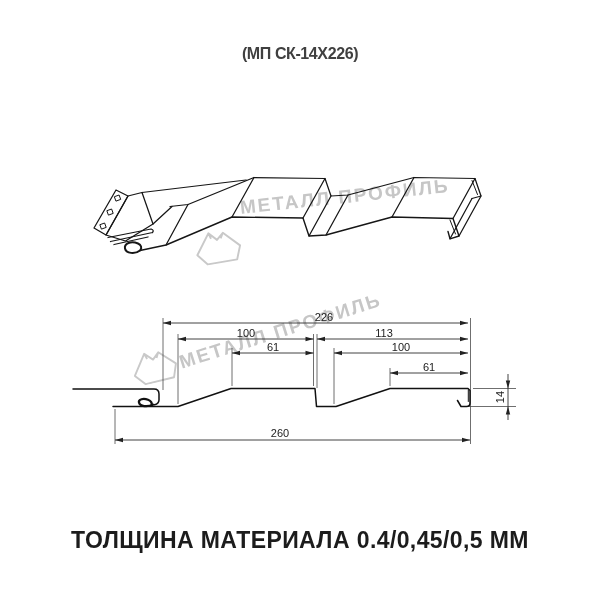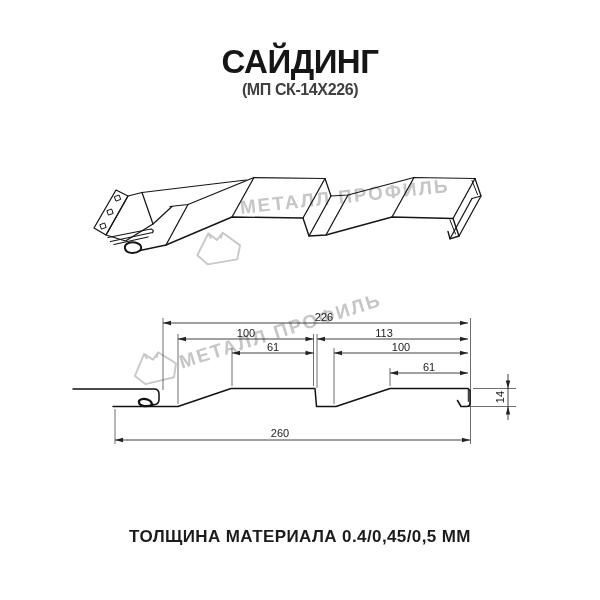--- a/index.html
+++ b/index.html
@@ -20,29 +20,28 @@
   .wm2-logo{left:131px;top:350px;transform:rotate(-12deg);}
   
   .svg-3d{position:absolute;left:0;top:150px;}
   .svg-sec{position:absolute;left:0;top:290px;}
   
   .dim{position:absolute;width:40px;height:12px;line-height:12px;text-align:center;
        font-size:11px;color:#222;}
   .dim-rot{transform:rotate(-90deg);}
   
   .ftr{position:absolute;left:0;top:527px;width:600px;text-align:center;
-       font-size:17px;font-weight:bold;letter-spacing:.4px;color:#1c1c1c;}
+       font-size:23px;font-weight:bold;letter-spacing:.4px;color:#1c1c1c;}
 </style>
 </head>
 <body>
 
 <div class="page">
 
   <div class="hdr">
-    <div class="t1">САЙДИНГ</div>
     <div class="t3">(МП СК-14Х226)</div>
   </div>
 
   <svg class="wm-logo wm1-logo" width="48" height="34" viewBox="0 0 100 70">
     <path d="M5,46 L34,4 L50,20 L64,7 L96,38 L86,66 L24,68 Z M34,4 L38,16 M64,7 L58,18" fill="none" stroke="#c9c9c9" stroke-width="4" stroke-linejoin="round"></path>
   </svg>
   <div class="wm-text wm1-text">МЕТАЛЛ ПРОФИЛЬ</div>
 
   <svg class="wm-logo wm2-logo" width="47" height="33" viewBox="0 0 100 70">
     <path d="M5,46 L34,4 L50,20 L64,7 L96,38 L86,66 L24,68 Z M34,4 L38,16 M64,7 L58,18" fill="none" stroke="#c9c9c9" stroke-width="4" stroke-linejoin="round"></path>

